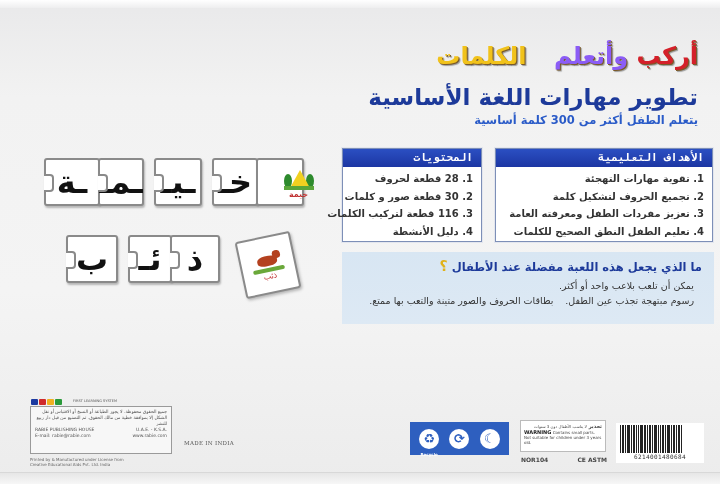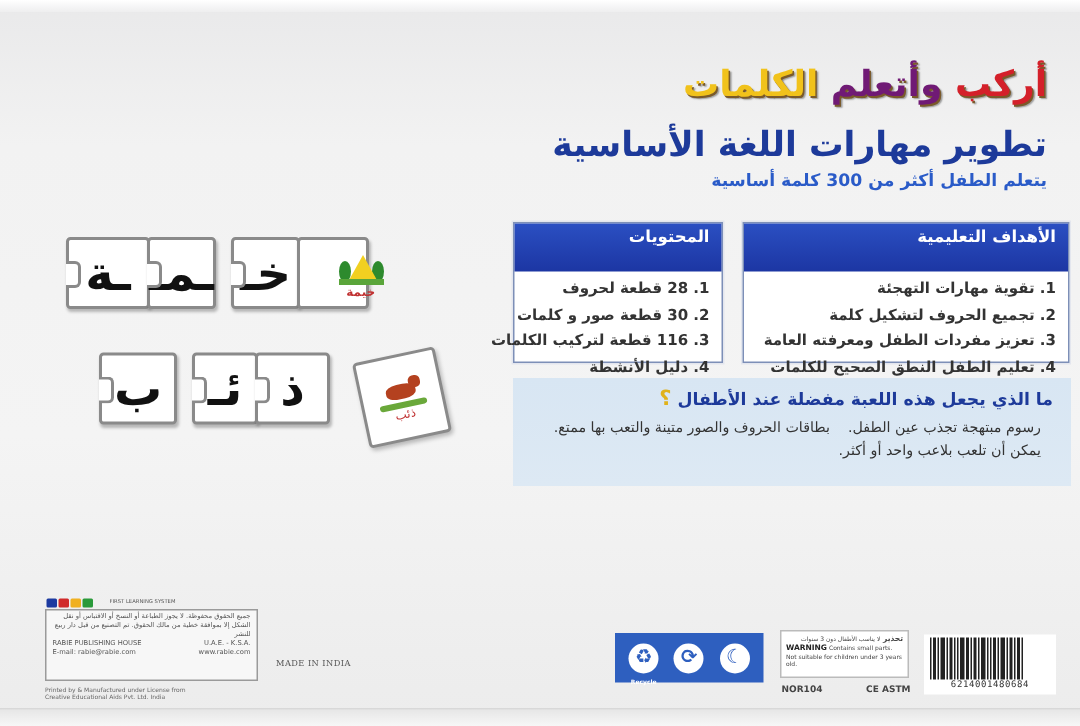--- a/index.html
+++ b/index.html
@@ -13,41 +13,41 @@
   .box-edge-bottom { position: absolute; left: 0; bottom: 0; width: 720px; height: 12px; background: linear-gradient(180deg,#e6e6e6,#f7f7f7); border-top: 1px solid #d8d8d8; }
 
   
   .title {
     position: absolute; right: 22px; top: 42px; direction: rtl;
     font-family: "DejaVu Sans", sans-serif; font-weight: bold; font-size: 24px;
     text-shadow: 1px 1px 0 #7a5a2a, 2px 2px 1px rgba(0,0,0,0.35);
     white-space: nowrap; letter-spacing: -0.5px;
   }
   .title .w1 { color: #d4202a; }
-  .title .w2 { color: #701a75; }
+  .title .w2 { color: #8b5cf6; margin-left: 19px; }
   .title .w3 { color: #f1c21b; }
 
   .subtitle {
     position: absolute; right: 22px; top: 84px; direction: rtl;
     font-weight: bold; font-size: 23px; color: #1d3a9a; white-space: nowrap;
   }
   .tagline {
     position: absolute; right: 22px; top: 113px; direction: rtl;
     font-size: 11.5px; color: #2a5bc8; white-space: nowrap; font-weight: bold;
   }
 
   
   .info-box {
     position: absolute; background: #fff; border: 1px solid #7d8fb7;
     box-shadow: 0 0 0 1px #e3e6ee;
     direction: rtl;
   }
   .info-box .head {
     background: linear-gradient(180deg,#2b4fc2,#1c36a3);
-    color: #fff; font-weight: bold; font-size: 11px; padding: 2px 8px 3px; height: 32px;
+    color: #fff; font-weight: bold; font-size: 11px; padding: 2px 8px 3px; height: 18px; font-family: Liberation Mono, monospace;
   }
   .info-box ol { list-style: none; padding: 3px 8px 4px 4px; }
   .info-box li { font-size: 10px; color: #333; line-height: 17.5px; white-space: nowrap; font-weight: bold; }
   .goals { left: 495px; top: 148px; width: 218px; height: 94px; }
   .contents { left: 342px; top: 148px; width: 140px; height: 94px; }
 
   
   .why-box {
     position: absolute; left: 342px; top: 252px; width: 372px; height: 72px;
     background: linear-gradient(180deg,#d8e6f3,#dde9f4); direction: rtl; padding: 6px 12px;
@@ -168,33 +168,37 @@
     <li>4. دليل الأنشطة</li>
   </ol>
 </div>
 
 <div class="why-box">
   <div class="q">
     <span>ما الذي يجعل هذه اللعبة مفضلة عند الأطفال</span>
     <span class="qm">؟</span>
   </div>
   <div class="lines">
+    <div>يمكن أن تلعب بلاعب واحد أو أكثر.</div>
     <div><span>رسوم مبتهجة تجذب عين الطفل.</span><span>بطاقات الحروف والصور متينة والتعب بها ممتع.</span></div>
-    <div>يمكن أن تلعب بلاعب واحد أو أكثر.</div>
   </div>
 </div>
 
 <div class="puzzle-row row1">
   <div class="piece p1 left-notch">
       <span class="knob"></span>
       <span>ـة</span>
     </div>
   <div class="piece p2 left-notch">
       <span class="knob"></span>
       <span>ـمـ</span>
+    </div>
+  <div class="piece p3 left-notch">
+      <span class="knob"></span>
+      <span>ـيـ</span>
     </div>
   <div class="piece p4 left-notch">
       <span class="knob"></span>
       <span>خـ</span>
     </div>
   <div class="piece pic pic-piece">
     <div class="tent-icon">
       <div class="tree" style="left:0"></div>
         <div class="tree" style="left:22px"></div>
         <div class="tri"></div>

